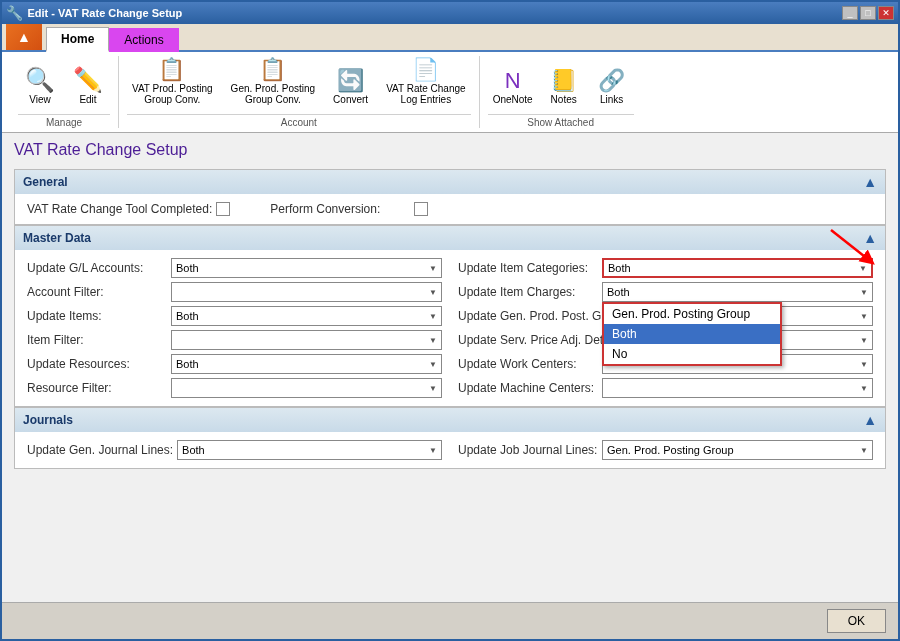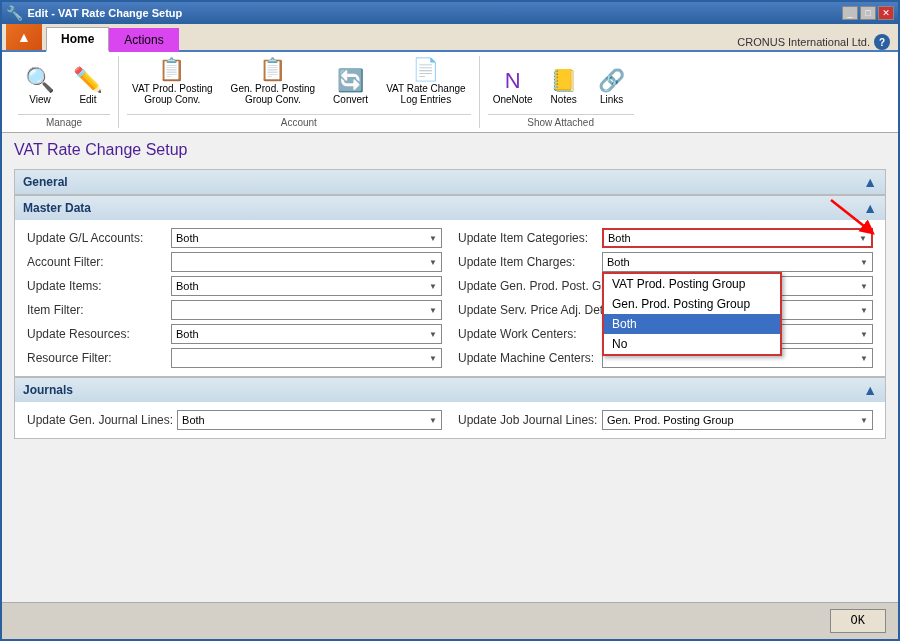--- a/index.html
+++ b/index.html
@@ -191,21 +191,20 @@
       display: flex;
       justify-content: flex-end;
       gap: 8px;
     }
     .ok-btn {
       padding: 4px 20px;
       font-size: 12px;
       background: #e8e0d0;
       border: 1px solid #888;
       cursor: pointer;
-      font-family: Liberation Mono, monospace;
     }
   </style>
 </head>
 <body>
 
 <div style="width:900px; height:641px; display:flex; flex-direction:column; border:2px solid #2a5fa0;">
 
   <div class="title-bar">
     <div class="title-bar-left">
       <span style="font-size:14px;">🔧</span>
@@ -217,24 +216,20 @@
       <div class="title-btn" style="background:#cc3333; color:white;">✕</div>
     </div>
   </div>
 
   <div class="ribbon-tabs">
     <div style="width:36px; height:26px; background:linear-gradient(135deg,#e87020,#d45010); display:flex; align-items:center; justify-content:center; margin-right:4px;">
       <span style="color:white; font-size:14px;">▲</span>
     </div>
     <div class="ribbon-tab active">Home</div>
     <div class="ribbon-tab">Actions</div>
-    <div class="ribbon-company">
-      <span>CRONUS International Ltd.</span>
-      <span style="width:16px;height:16px;border-radius:50%;background:#2a5fa0;color:white;display:inline-flex;align-items:center;justify-content:center;font-size:10px;font-weight:bold;">?</span>
-    </div>
   </div>
 
   <div class="ribbon-body">
 
     <div class="ribbon-group">
       <div class="ribbon-group-items">
         <div class="ribbon-btn">
           <span class="icon">🔍</span>
           <span class="label">View</span>
         </div>
@@ -288,20 +283,36 @@
   </div>
 
   <div style="flex:1; background:#f0f0f0; padding:8px 12px; overflow-y:auto; position:relative;">
 
     <div class="page-title">VAT Rate Change Setup</div>
 
     <div class="section">
       <div class="section-header">
         <span>General</span>
         <span class="collapse-btn">▲</span>
+      </div>
+      <div class="section-body">
+        <div style="display:flex; gap:40px;">
+          <div class="form-row">
+            <span class="form-label">VAT Rate Change Tool Completed:</span>
+            <div class="form-control">
+              <div class="checkbox"></div>
+            </div>
+          </div>
+          <div class="form-row">
+            <span class="form-label">Perform Conversion:</span>
+            <div class="form-control">
+              <div class="checkbox"></div>
+            </div>
+          </div>
+        </div>
       </div>
     </div>
 
     <div class="section" style="position:relative;">
       <div class="section-header">
         <span>Master Data</span>
         <span class="collapse-btn">▲</span>
       </div>
       <div class="section-body">
         <div class="form-grid">
@@ -394,21 +405,20 @@
 
             <div class="form-row">
               <span class="form-label">Update Item Charges:</span>
               <div class="form-control" style="position:relative;">
                 <div class="dropdown" style="flex:1;">
                   <span>Both</span>
                   <span class="dropdown-arrow">▼</span>
                 </div>
 
                 <div class="dropdown-popup" style="top:20px; left:0; min-width:180px;">
-                  <div class="dropdown-option">VAT Prod. Posting Group</div>
                   <div class="dropdown-option">Gen. Prod. Posting Group</div>
                   <div class="dropdown-option selected">Both</div>
                   <div class="dropdown-option">No</div>
                 </div>
               </div>
             </div>
 
             <div class="form-row">
               <span class="form-label">Update Gen. Prod. Post. Groups:</span>
               <div class="form-control">

